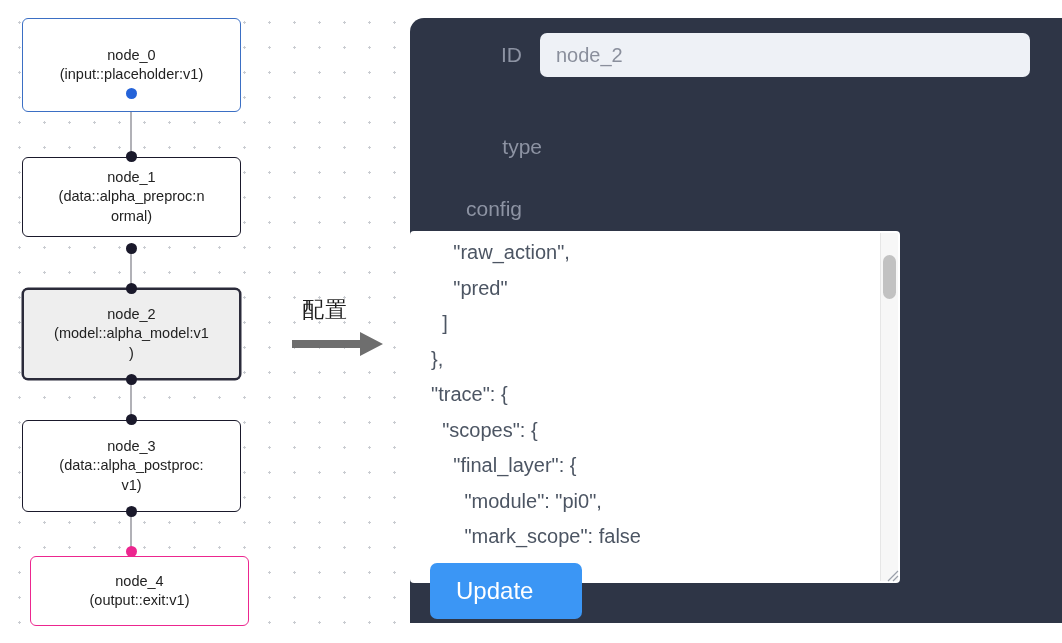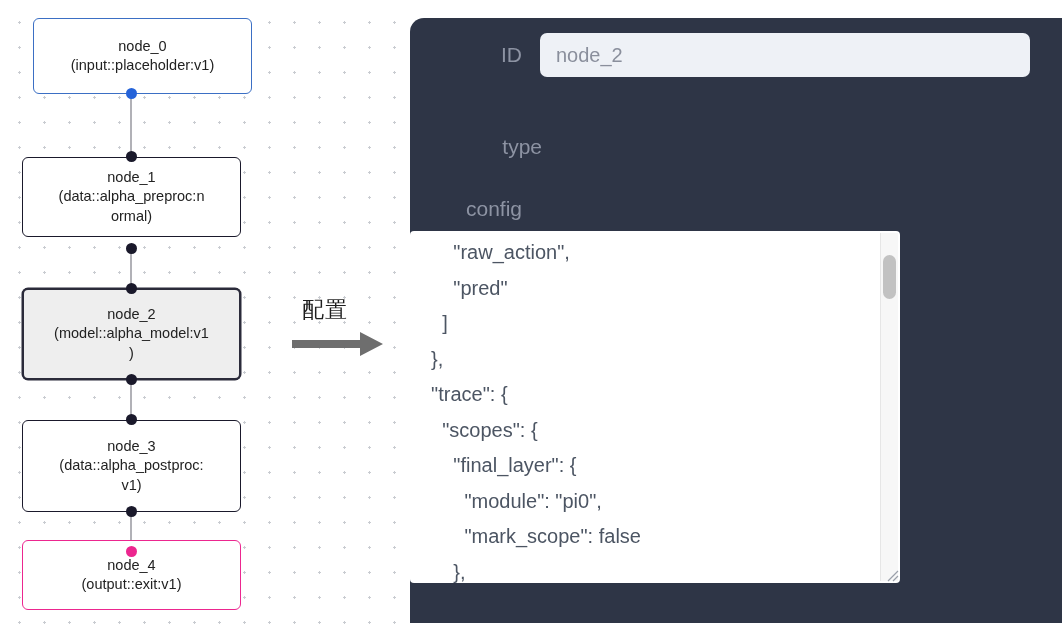--- a/index.html
+++ b/index.html
@@ -215,40 +215,40 @@
 </head>
 <body>
 
 <div id="canvas">
 
   <div class="edge" style="top:94px;height:63px;"></div>
   <div class="edge" style="top:249px;height:39px;"></div>
   <div class="edge" style="top:380px;height:40px;"></div>
   <div class="edge" style="top:512px;height:40px;"></div>
 
-  <div class="node blue" style="top:18px;height:76px;margin-left:11px;">
+  <div class="node blue" style="top:18px;height:94px;">
     <span class="lbl">node_0
 (input::placeholder:v1)</span>
   </div>
   <div class="node" style="top:157px;height:80px;">
     <span class="lbl">node_1
 (data::alpha_preproc:n
 ormal)</span>
   </div>
   <div class="node selected" style="top:288px;height:92px;">
     <span class="lbl">node_2
 (model::alpha_model:v1
 )</span>
   </div>
   <div class="node" style="top:420px;height:92px;align-items:center;">
     <span class="lbl">node_3
 (data::alpha_postproc:
 v1)</span>
   </div>
-  <div class="node pink" style="top:540px;height:70px;">
+  <div class="node pink" style="top:556px;height:70px;margin-left:8px;">
     <span class="lbl">node_4
 (output::exit:v1)</span>
   </div>
 
   <div class="handle blue" style="top:88px;"></div>
   <div class="handle" style="top:151px;"></div>
   <div class="handle" style="top:243px;"></div>
   <div class="handle" style="top:283px;"></div>
   <div class="handle" style="top:374px;"></div>
   <div class="handle" style="top:414px;"></div>
@@ -290,13 +290,14 @@
       "action_model": {</textarea>
       <div id="ta-scrollbar">
         <div id="ta-thumb"></div>
       </div>
       <svg id="ta-resize" viewBox="0 0 16 16">
         <path d="M15 5 L5 15 M15 10 L10 15" stroke="#9aa0aa" stroke-width="1.2" fill="none"></path>
       </svg>
     </div>
   </div>
 
+  <button id="update-button">Update</button>
 </div>
 
 </body></html>

